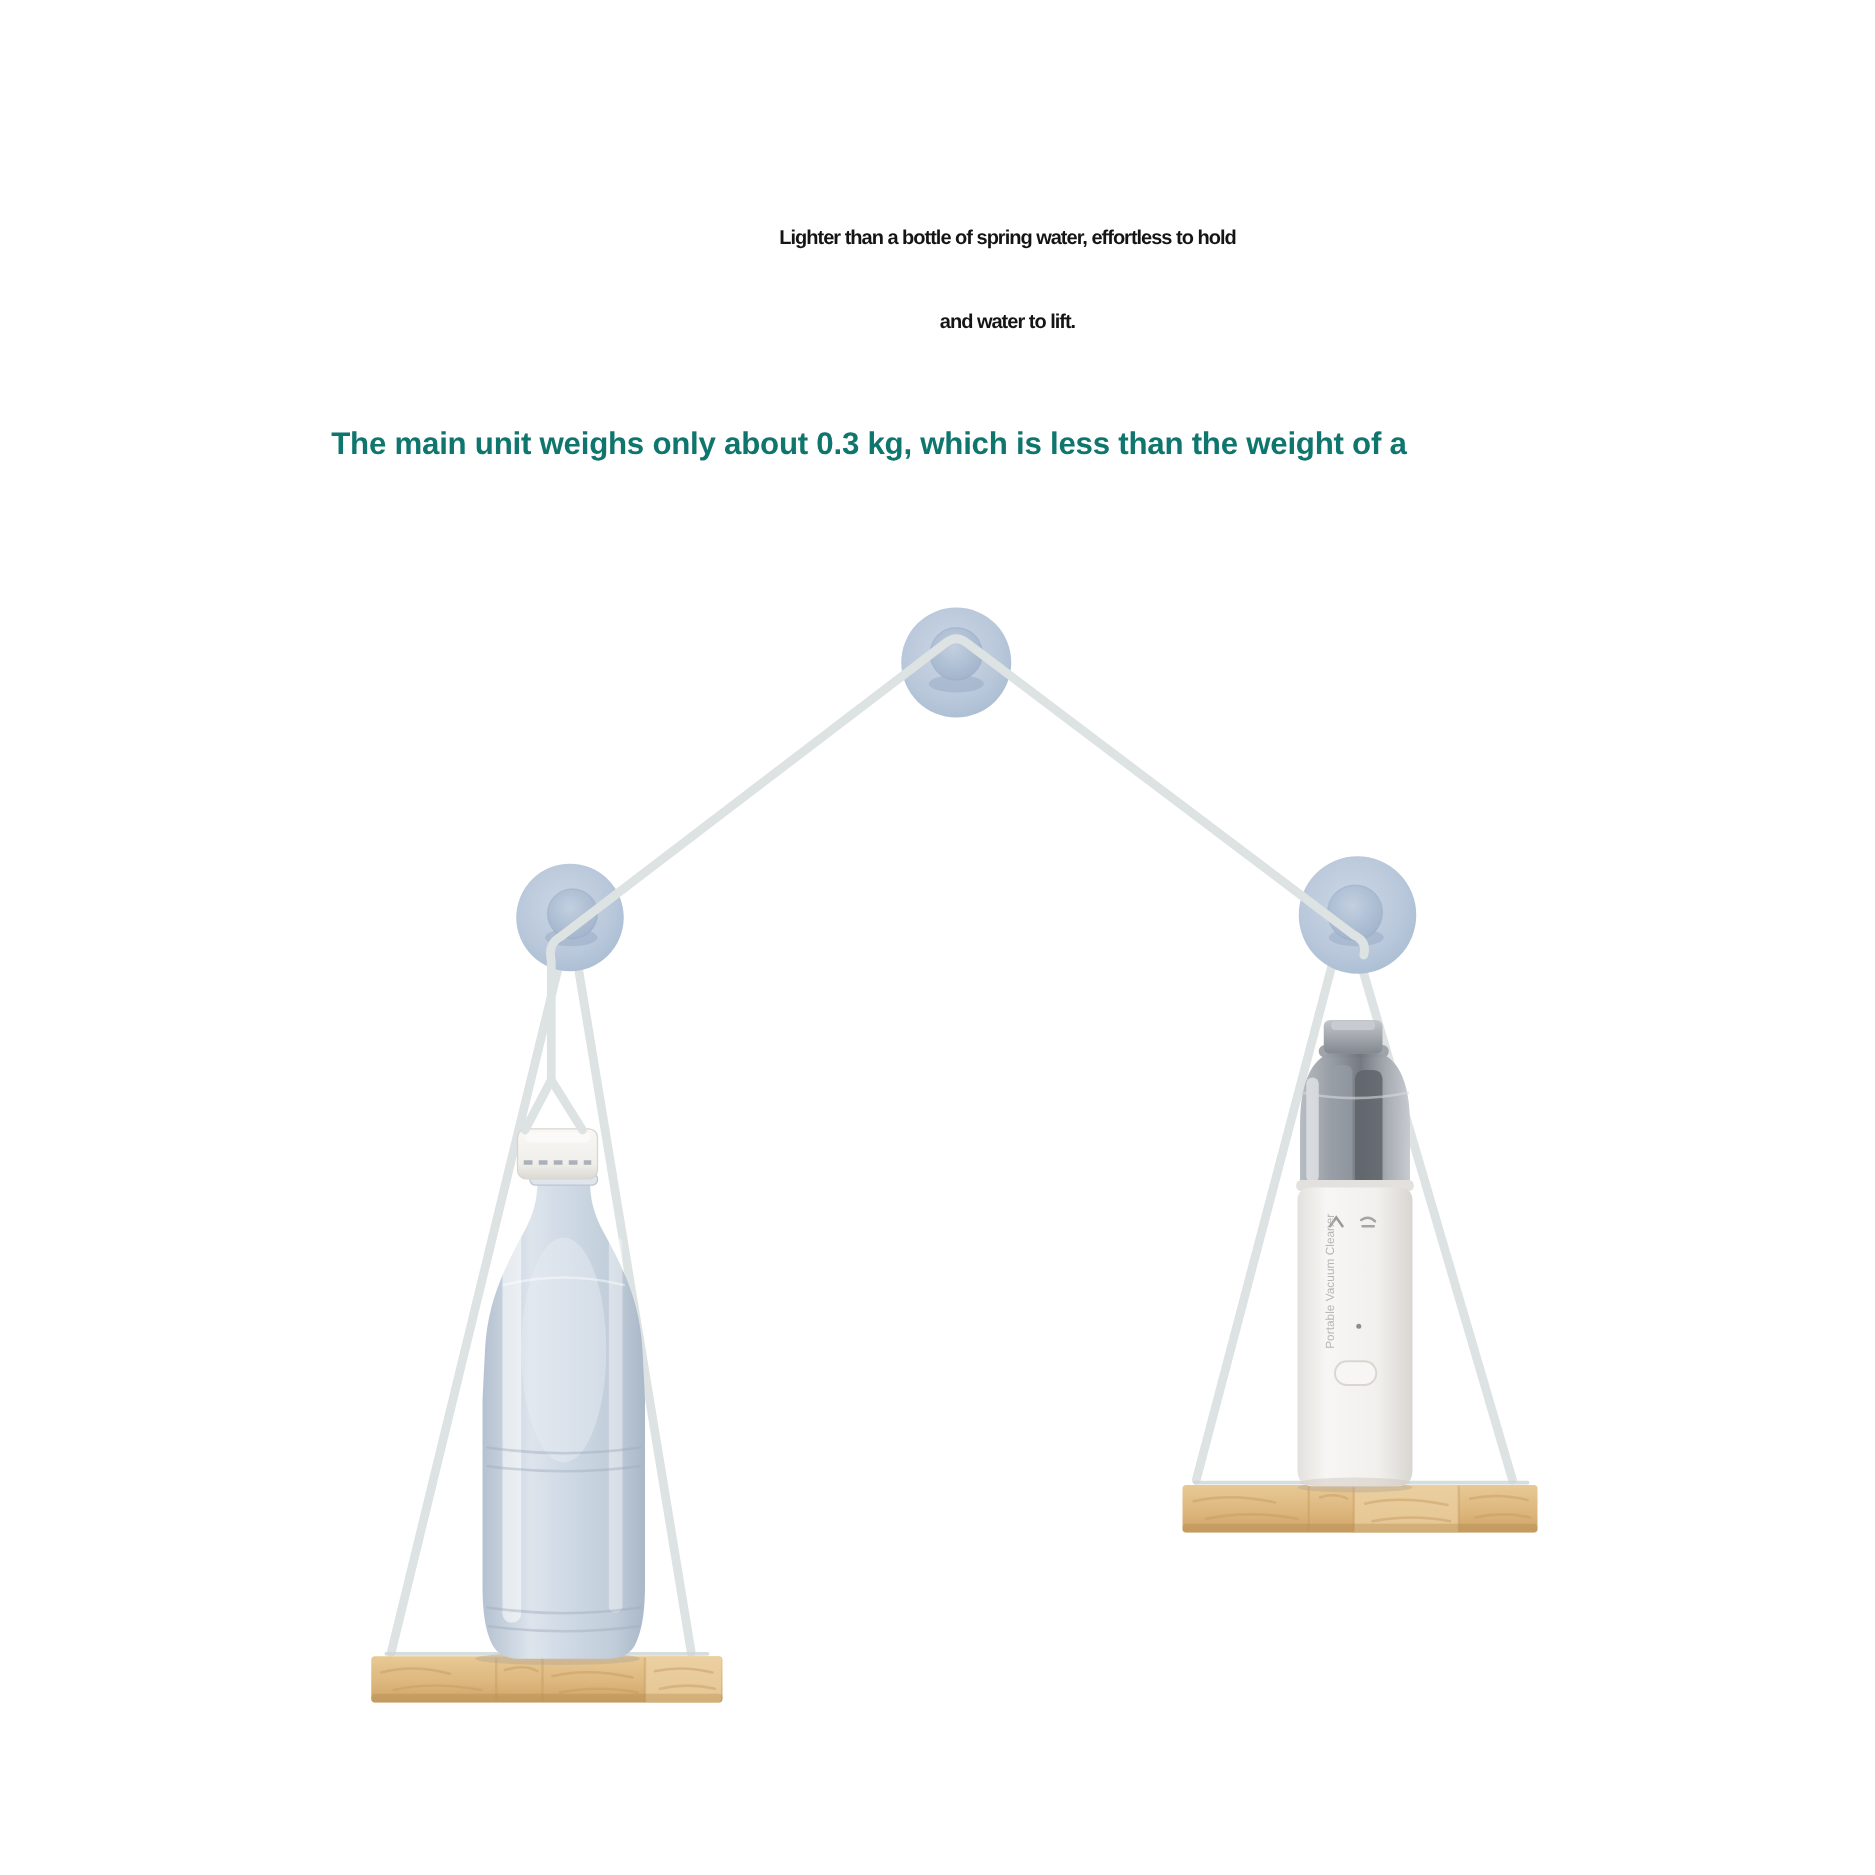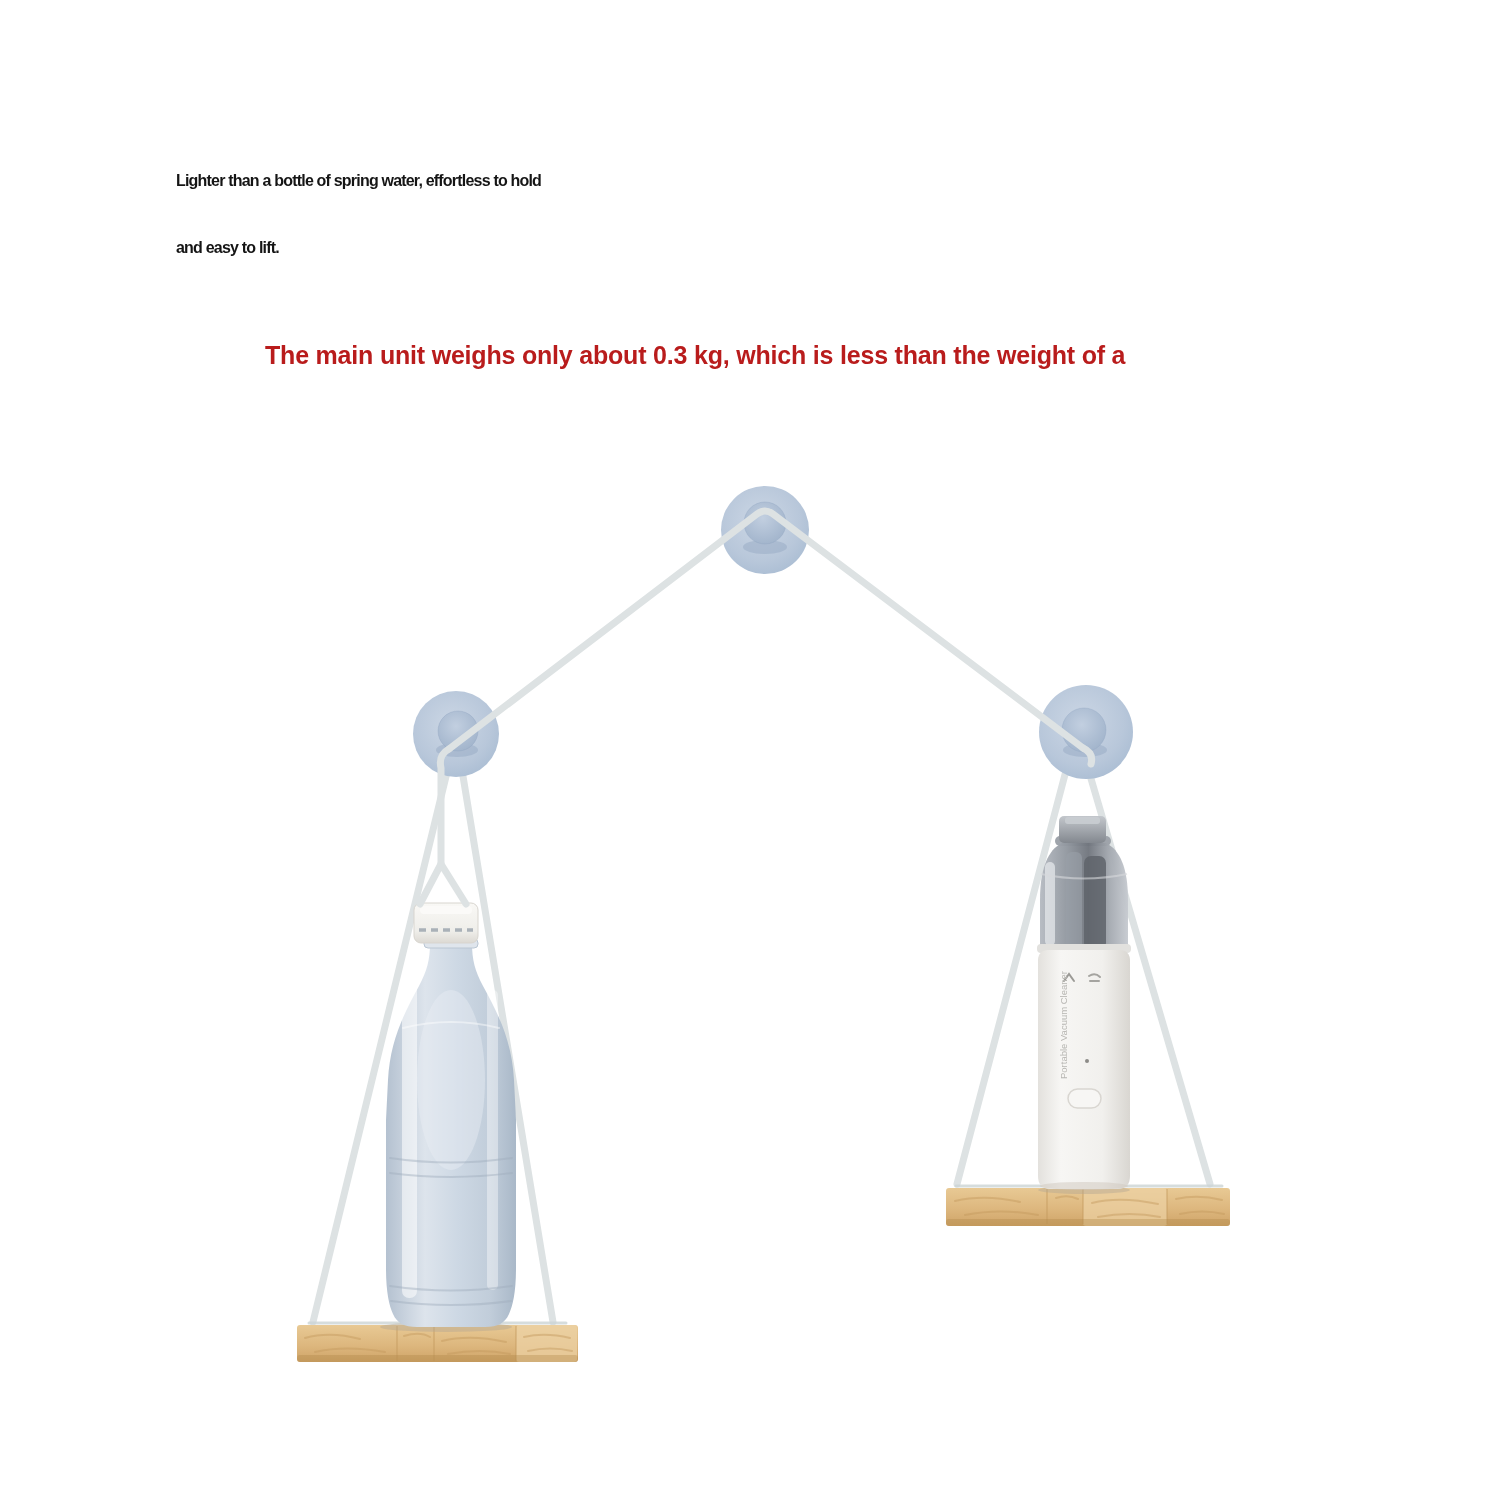--- a/index.html
+++ b/index.html
@@ -11,37 +11,37 @@
   .stage{position:absolute;left:0;top:0;width:1500px;height:1500px;}
   .headline{
     position:absolute;left:172px;top:143px;width:1240px;
     font-size:44px;line-height:67px;font-weight:bold;
     letter-spacing:-0.8px;color:#151515;
   }
   .headline .hl-line{white-space:nowrap;}
   .bodytext{
     position:absolute;left:265px;top:337px;width:1000px;
     font-size:25px;line-height:37px;font-weight:bold;
-    letter-spacing:-0.2px;color:#b91c1c;
+    letter-spacing:-0.2px;color:#0f766e;
   }
   .bodytext .bt-line{white-space:nowrap;}
   svg{position:absolute;left:0;top:0;}
   .rope{fill:none;stroke-linecap:round;stroke-linejoin:round;stroke-width:7px;}
   .rope-thin{fill:none;stroke-linecap:round;stroke-width:3px;opacity:.8;}
   .grain{fill:none;stroke-linecap:round;stroke-width:2px;opacity:.45;}
   .seam{stroke-width:2px;opacity:.4;}
 </style>
 </head>
 <body>
 
 <div class="stage">
 
-  <h1 class="headline" style="margin:4px;font-size:inherit;">
+  <h1 class="headline" style="margin:14px;font-size:inherit;text-align:center;">
     <div class="hl-line">Lighter than a bottle of spring water, effortless to hold</div>
-    <div class="hl-line">and easy to lift.</div>
+    <div class="hl-line">and water to lift.</div>
   </h1>
 
   <div class="bodytext">
     <div class="bt-line">The main unit weighs only about 0.3 kg, which is less than the weight of a</div>
   </div>
 
   <svg width="1500" height="1500" viewBox="0 0 1500 1500">
     <defs>
       <radialGradient id="gDisc" cx="45%" cy="40%" r="65%">
         <stop offset="0%" stop-color="#ccd7e5"></stop>

